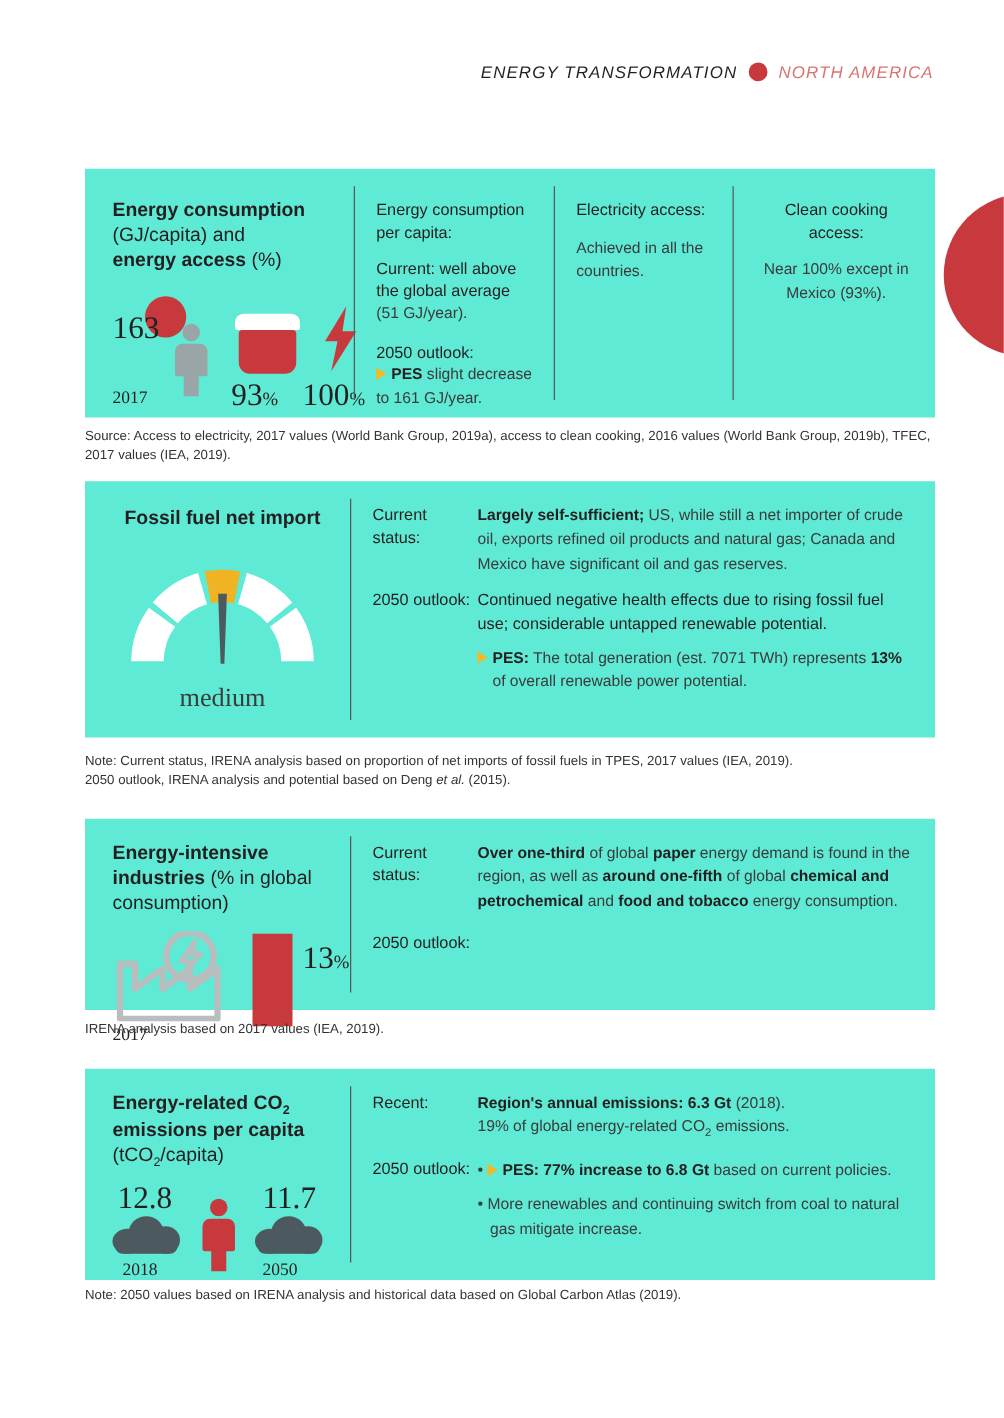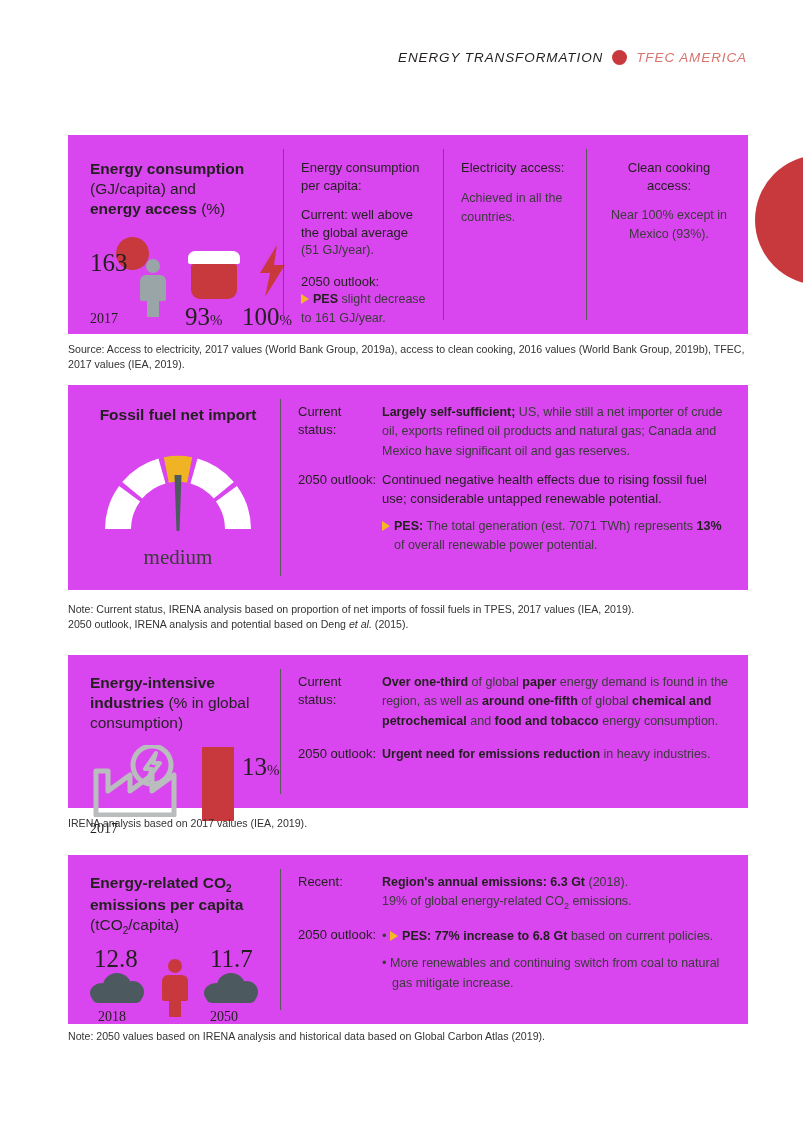--- a/index.html
+++ b/index.html
@@ -30,21 +30,21 @@
     position: absolute; left: 755px; top: 155px;
     width: 70px; height: 130px;
     background: #C8393E;
     border-radius: 65px 0 0 65px / 65px 0 0 65px;
     overflow: hidden;
   }
 
   
   .panel {
     position: absolute; left: 68px; width: 680px;
-    background: #d946ef;
+    background: #5eead4;
   }
   .panel-inner { display: flex; height: 100%; }
 
   .col { position: relative; }
   .col.divided::before {
     content: ""; position: absolute; left: 0; top: 14px; bottom: 14px;
     width: 1px; background: #5a5a5a;
   }
 
   .h-title { font-size: 15.5px; font-weight: bold; line-height: 1.3; }
@@ -130,21 +130,21 @@
   .bar3 { width: 32px; height: 74px; background: #C8393E; }
 </style>
 </head>
 <body>
 
 <div id="page">
 
   <div class="header">
     <span class="et">ENERGY TRANSFORMATION</span>
     <span class="dot"></span>
-    <span class="region">TFEC AMERICA</span>
+    <span class="region">NORTH AMERICA</span>
   </div>
 
   <div class="side-tab">
     
   </div>
 
   <div class="panel" style="top:135px; height:199px;">
     <div class="panel-inner">
 
       <div class="col" style="width:215px; padding:24px 14px 0 22px;">
@@ -282,21 +282,20 @@
         </div>
       </div>
 
       <div class="col divided" style="width:468px; padding:18px 16px 0 18px;">
         <div style="display:flex;">
           <div class="lbl-bold" style="width:84px;flex:none;">Current status:</div>
           <div class="body-txt" style="flex:1;"><b>Over one-third</b><span> of global </span><b>paper</b><span> energy demand is found in the region, as well as </span><b>around one-fifth</b><span> of global </span><b>chemical and petrochemical</b><span> and </span><b>food and tobacco</b><span> energy consumption.</span></div>
         </div>
         <div style="display:flex;margin-top:14px;">
           <div class="lbl-bold" style="width:84px;flex:none;">2050 outlook:</div>
-          <div class="body-txt" style="flex:1;"><b>Urgent need for emissions reduction</b><span> in heavy industries.</span></div>
         </div>
       </div>
 
     </div>
   </div>
 
   <div class="note" style="top:816px;">IRENA analysis based on 2017 values (IEA, 2019).</div>
 
   <div class="panel" style="top:855px; height:169px;">
     <div class="panel-inner">

